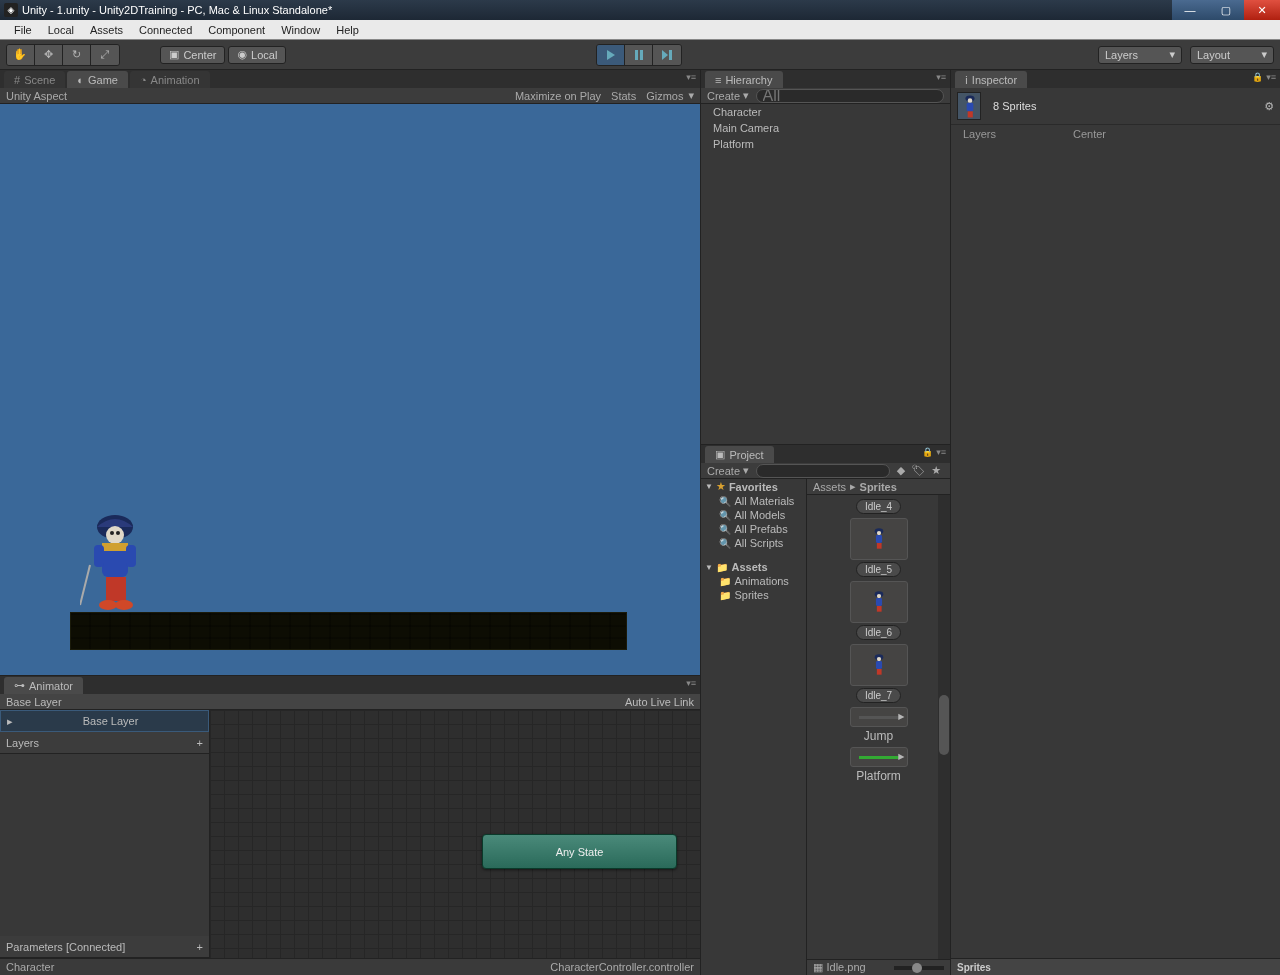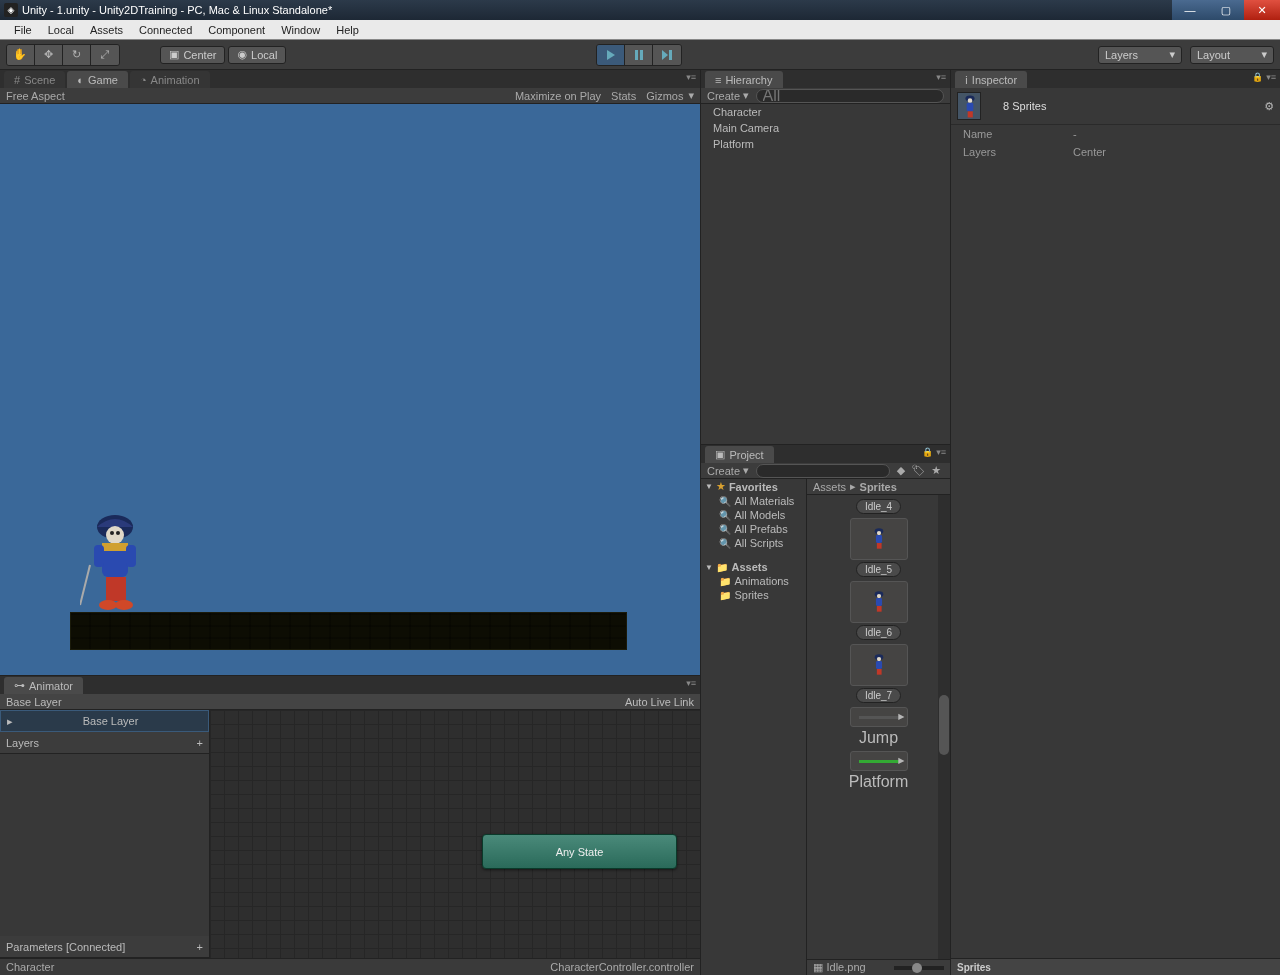--- a/index.html
+++ b/index.html
@@ -59,25 +59,25 @@
 .tree-item { padding:1px 4px; display:flex; align-items:center; gap:3px; color:#bbb; white-space:nowrap; }
 .tree-item .arrow { font-size:8px; width:8px; }
 .fav-icon { color:#d8a030; }
 .search-icon { color:#d8a030; font-size:10px; }
 .folder-icon { color:#888; font-size:10px; }
 .proj-grid { flex:1; background:#383838; overflow-y:auto; padding:4px; display:flex; flex-direction:column; align-items:center; gap:4px; position:relative; }
 .proj-breadcrumb { height:16px; background:#3c3c3c; color:#aaa; font-size:10px; display:flex; align-items:center; padding:0 6px; gap:4px; border-bottom:1px solid #222; }
 .asset-item { width:80px; display:flex; flex-direction:column; align-items:center; gap:2px; }
 .asset-thumb { width:58px; height:42px; background:#454443; border:1px solid #555; border-radius:3px; display:flex; align-items:center; justify-content:center; position:relative; }
 .asset-label { background:#4a4a4a; border:1px solid #222; border-radius:8px; padding:1px 8px; font-size:10px; color:#ccc; }
-.asset-name { font-size:16px; color:#bbb; }
+.asset-name { font-size:12px; color:#bbb; }
 .right-scroll { position:absolute; right:0; top:0; bottom:0; width:12px; background:#2e2e2e; }
 .right-scroll .thumb { position:absolute; left:1px; width:10px; background:#555; border-radius:5px; top:200px; height:60px; }
 .inspector-body { flex:1; background:#383838; }
-.insp-head { display:flex; align-items:center; gap:22px; padding:4px 6px; border-bottom:1px solid #2a2a2a; }
+.insp-head { display:flex; align-items:center; gap:12px; padding:4px 6px; border-bottom:1px solid #2a2a2a; }
 .insp-sprite-icon { width:24px; height:28px; background:#456; border:1px solid #222; }
 .insp-row { display:flex; padding:3px 12px; color:#999; }
 .insp-row .lab { width:110px; }
 .preview-bar { height:17px; background:#444; border-top:1px solid #222; display:flex; align-items:center; padding:0 6px; color:#ccc; font-weight:bold; font-size:10px; }
 .proj-status { height:16px; background:#3c3c3c; border-top:1px solid #222; display:flex; align-items:center; padding:0 6px; color:#aaa; font-size:10px; justify-content:space-between; }
 .proj-status .slider { width:50px; height:4px; background:#222; position:relative; }
 .proj-status .slider::after { content:''; position:absolute; left:18px; top:-3px; width:10px; height:10px; background:#888; border-radius:50%; }
 .search-input { background:#2a2a2a; border:1px solid #555; border-radius:8px; height:14px; width:80px; padding:0 14px 0 6px; color:#aaa; font-size:16px; }
 .mini-pirate { width:18px; height:26px; display:inline-block; }
 </style>
@@ -164,21 +164,21 @@
           <span>◐</span>
           <span>Game</span>
         </div>
       <div class="tab inactive">
           <span>◔</span>
           <span>Animation</span>
         </div>
       <span class="tab-opts">▾≡</span>
     </div>
     <div class="panelbar">
-      <span>Free Aspect</span>
+      <span>Unity Aspect</span>
       <span class="spacer"></span>
       <span class="opt">Maximize on Play</span>
       <span class="opt">Stats</span>
       <span class="opt">Gizmos</span>
       <span>▾</span>
     </div>
     <div class="game-view">
       <svg class="character" viewBox="0 0 70 110">
         <ellipse cx="35" cy="22" rx="18" ry="12" fill="#1a2a5a"></ellipse>
         <path d="M17 22 Q35 6 53 22" fill="#2a3a7a"></path>
@@ -400,23 +400,19 @@
               <circle cx="35" cy="30" r="9" fill="#e0d8c8"></circle>
               <rect x="22" y="38" width="26" height="34" rx="6" fill="#2a4ab0"></rect>
               <rect x="26" y="72" width="20" height="24" fill="#c03828"></rect>
             </svg>
         </div>
         <span style="color:#ddd">8 Sprites</span>
         <span style="flex:1"></span>
         <span>⚙</span>
       </div>
       <div class="insp-row">
-          <span class="lab">Name</span>
-          <span>-</span>
-        </div>
-      <div class="insp-row">
           <span class="lab">Layers</span>
           <span>Center</span>
         </div>
     </div>
     <div class="preview-bar">Sprites</div>
   </div>
 </div>
 
 </body></html>

